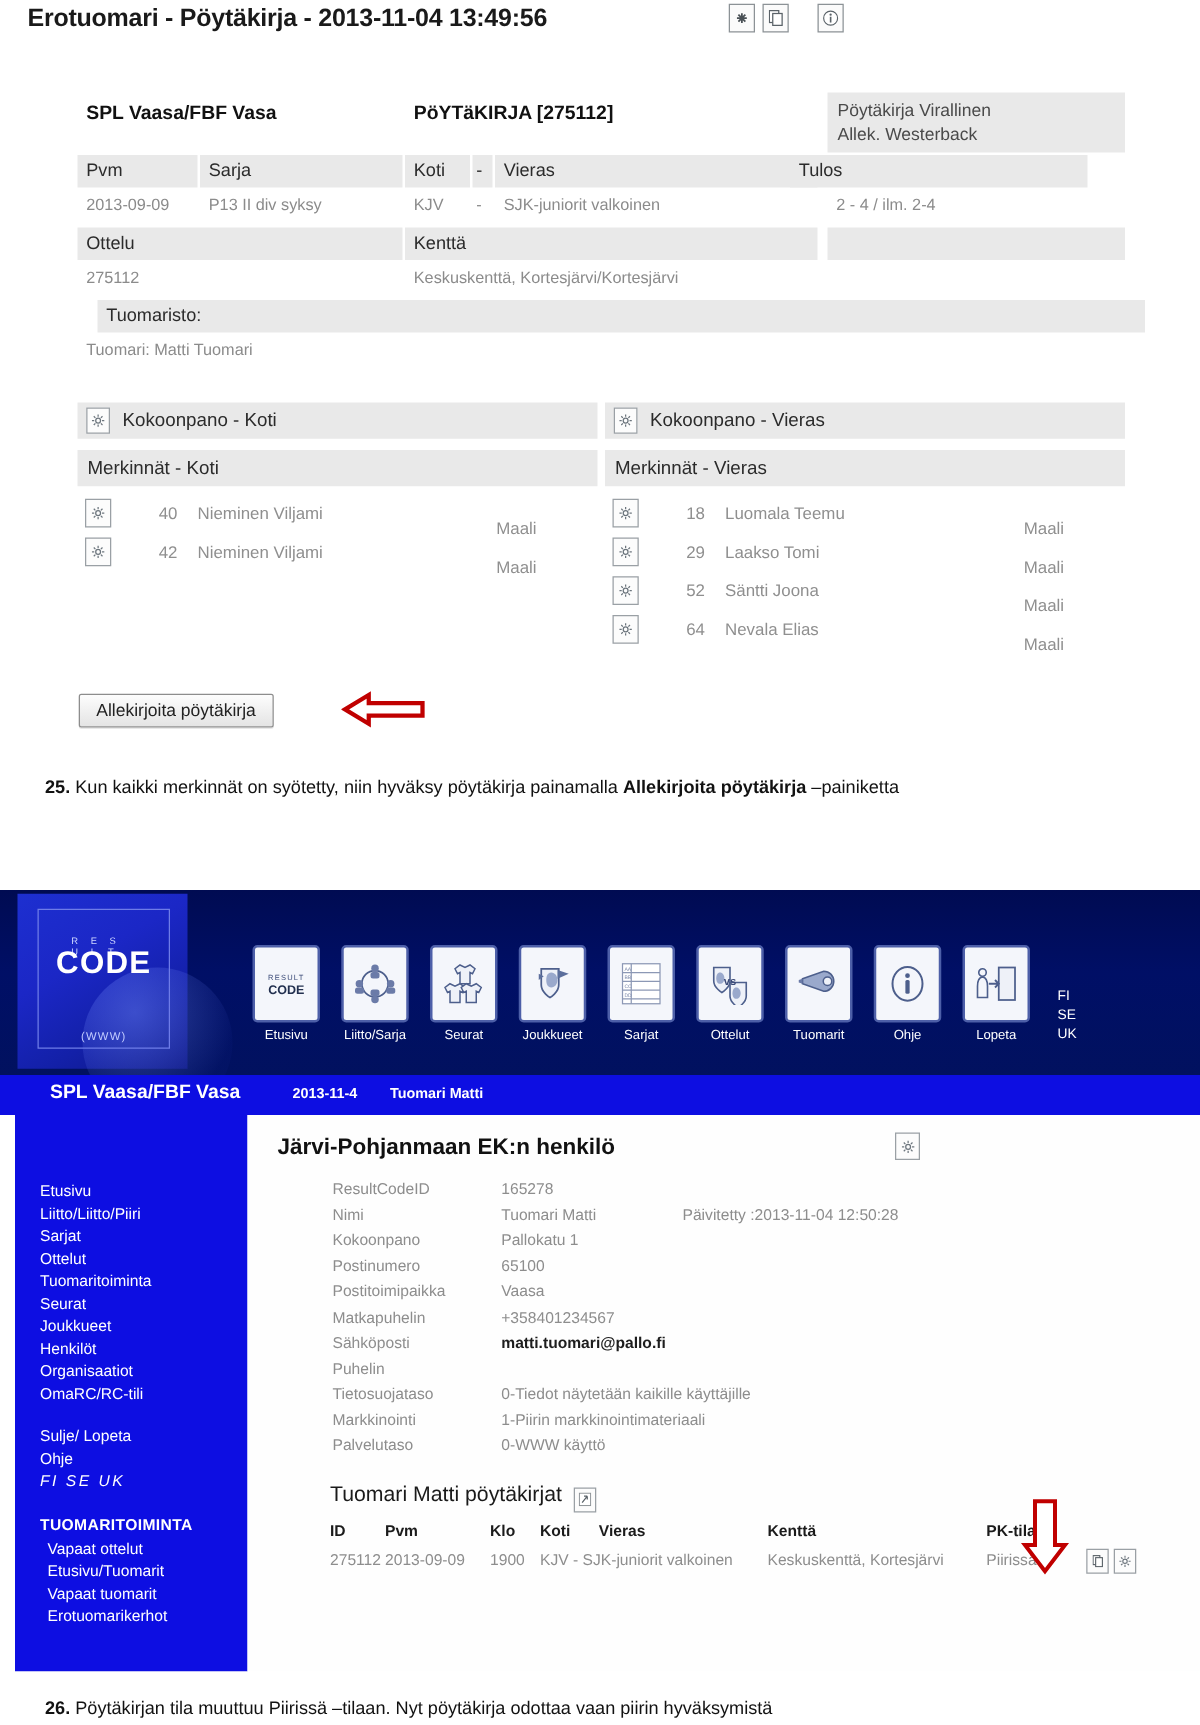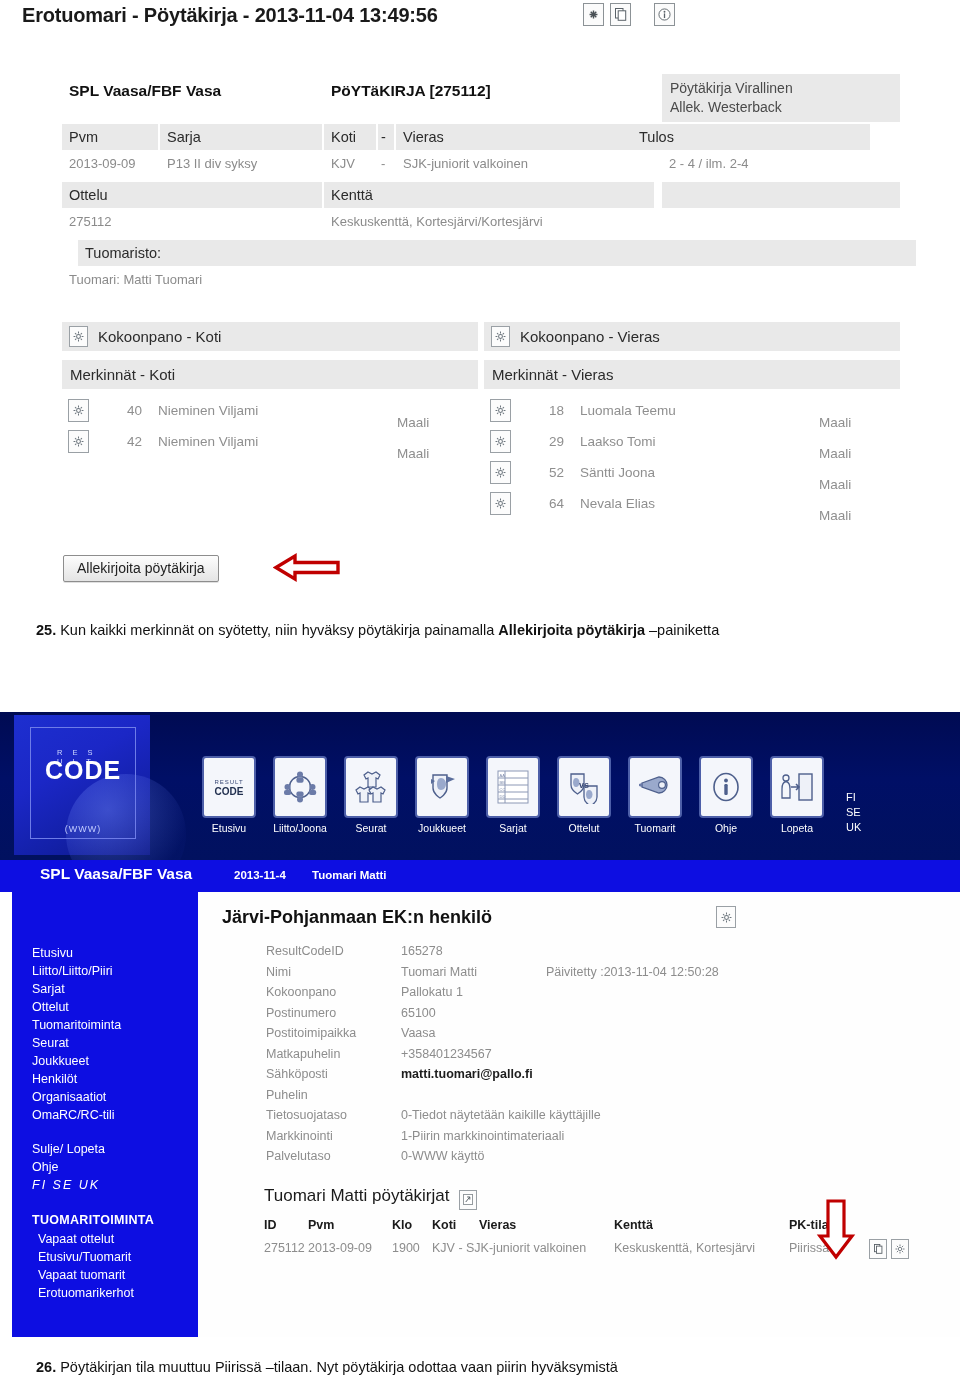--- a/index.html
+++ b/index.html
@@ -410,21 +410,21 @@
                   <rect x="13.4" y="7.6" width="7.2" height="5.2" rx="2"></rect>
                 <circle cx="17" cy="29.5" r="3"></circle>
                   <rect x="13.4" y="21.6" width="7.2" height="5.2" rx="2"></rect>
                 <circle cx="4.5" cy="17" r="3"></circle>
                   <rect x="1" y="20" width="7.2" height="5" rx="2"></rect>
                 <circle cx="29.5" cy="17" r="3"></circle>
                   <rect x="26" y="20" width="7.2" height="5" rx="2"></rect>
               </g>
             </svg>
           </div>
-          <div class="navlabel">Liitto/Joona</div>
+          <div class="navlabel">Liitto/Sarja</div>
         </div>
 
         <div class="navitem">
           <div class="navtile">
             <svg width="34" height="34" viewBox="0 0 34 34" fill="#eef1f8" stroke="#4d5f8c" stroke-width="1.2">
               <path d="M14 2 l4 2 4-2 4 3-2 4-2-1v9h-8v-9l-2 1-2-4z"></path>
               <path d="M3 17 l4 2 4-2 4 3-2 4-2-1v9H3v-9l-2 1-2-4z" transform="translate(3,0)"></path>
               <path d="M19 17 l4 2 4-2 4 3-2 4-2-1v9h-8v-9l-2 1-2-4z"></path>
             </svg>
           </div>

